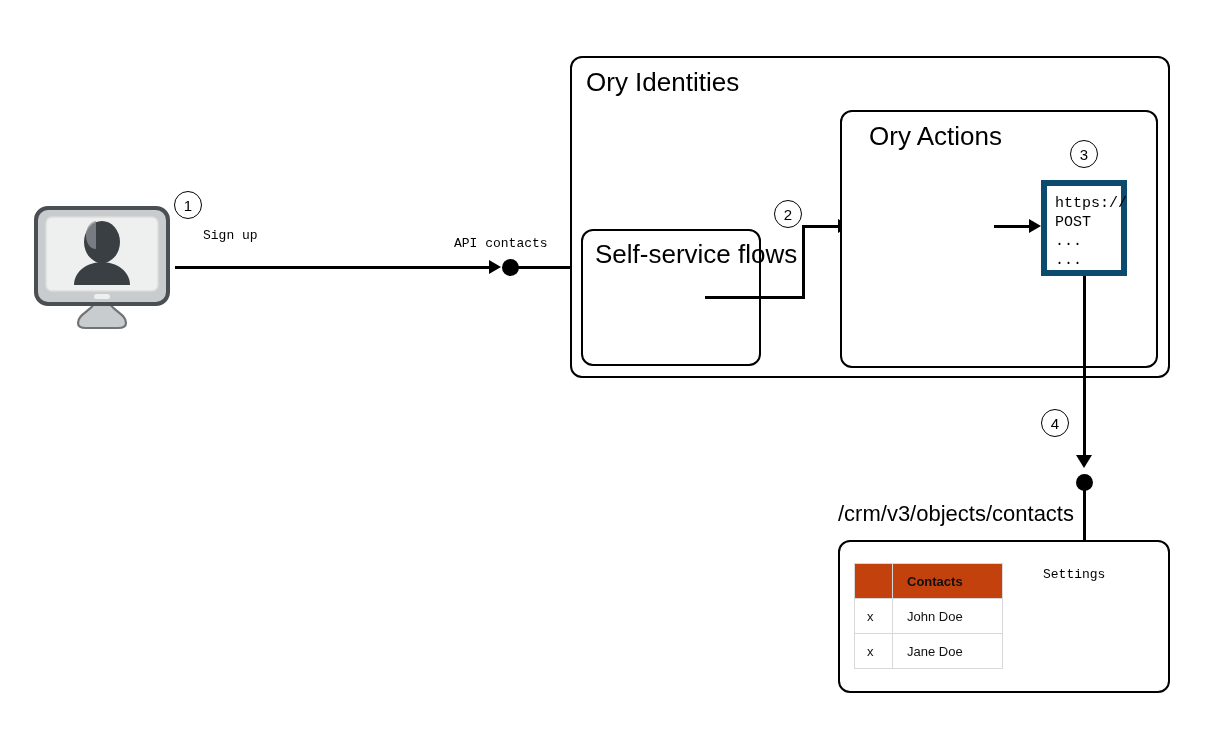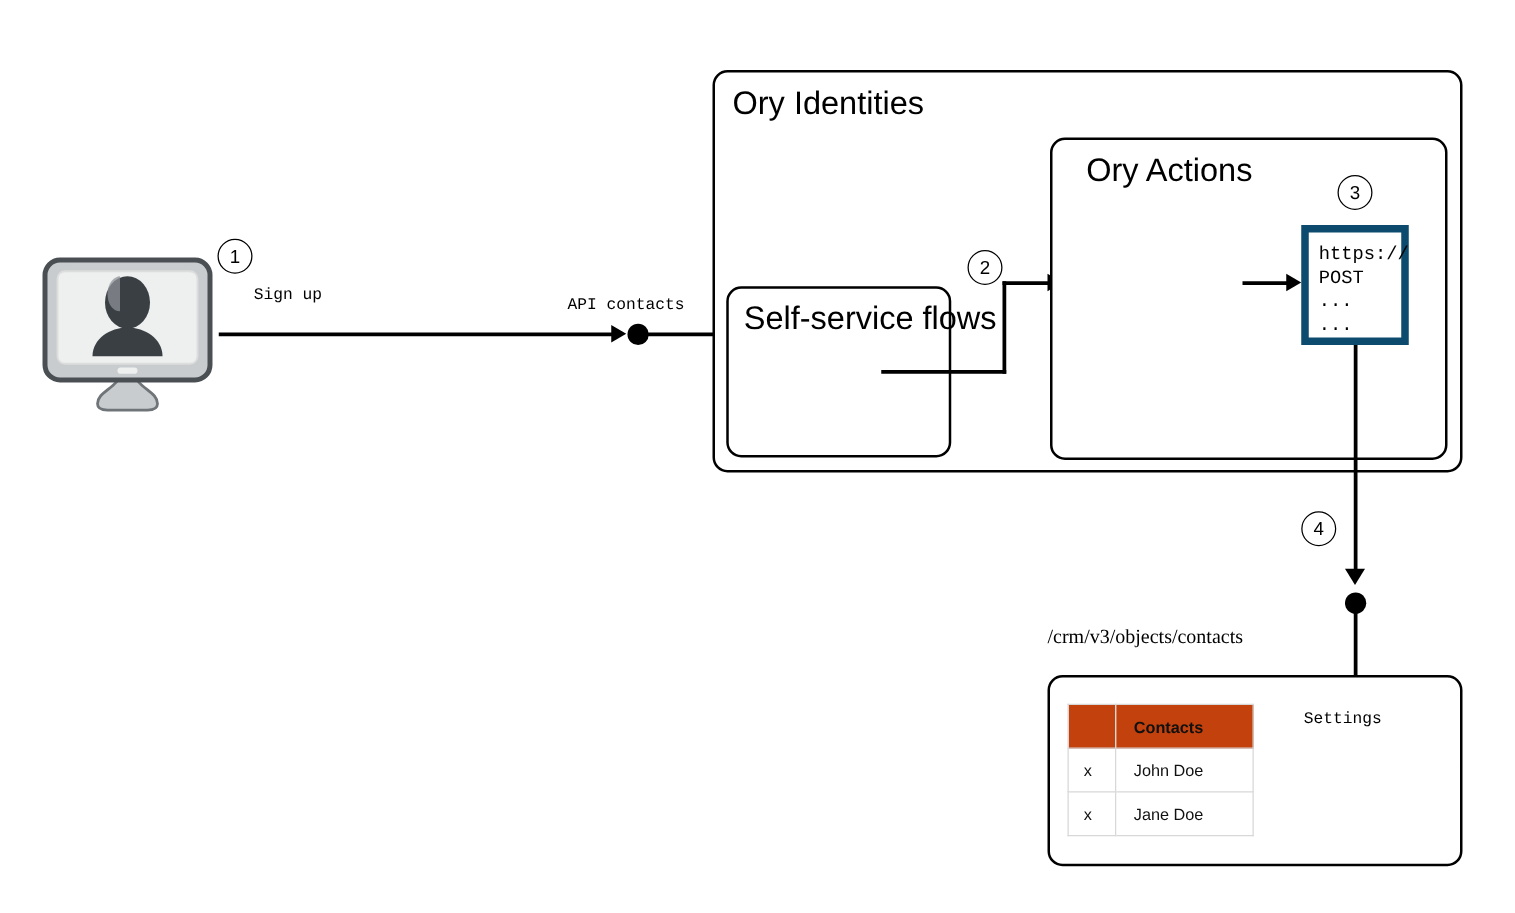--- a/index.html
+++ b/index.html
@@ -53,22 +53,22 @@
 
   
   .label {
     position: absolute;
     font-size: 17px;
     white-space: nowrap;
     color: #000;
   }
   .label.big { font-size: 13px; font-family: Liberation Mono, monospace; }
   .mono {
-    font-family: Liberation Serif, serif;
-    font-size: 16px;
+    font-family: Liberation Sans, sans-serif;
+    font-size: 22px;
     letter-spacing: 0px;
   }
 
   
   .flowlist {
     position: absolute;
     border: 2px solid #000;
     box-sizing: border-box;
     background: #fff;
   }

